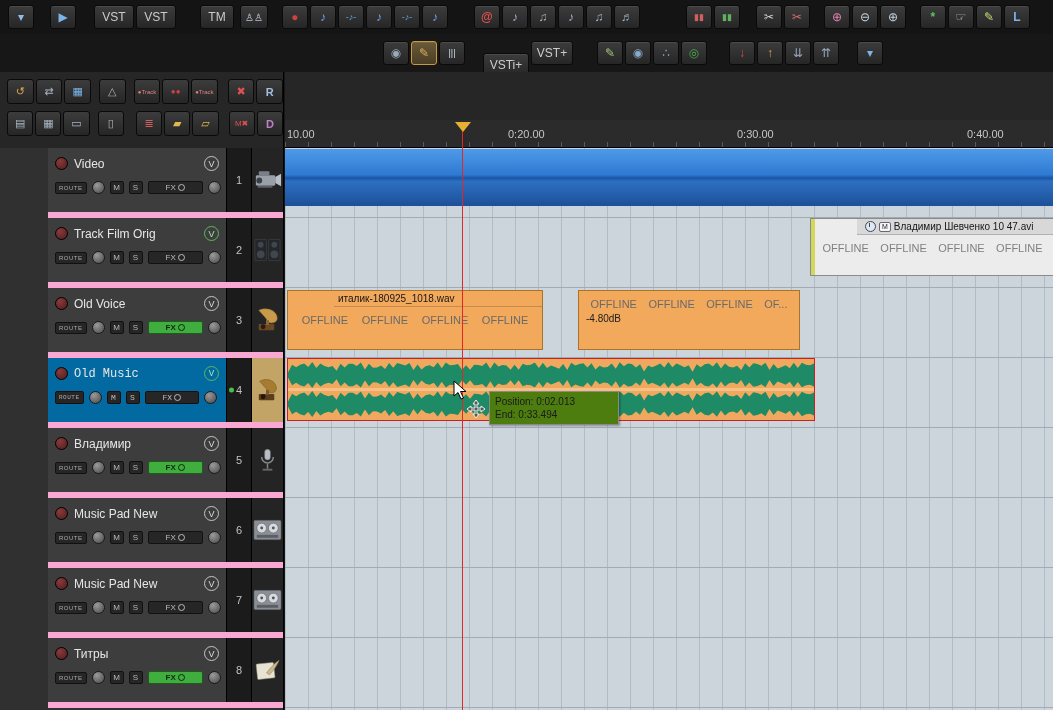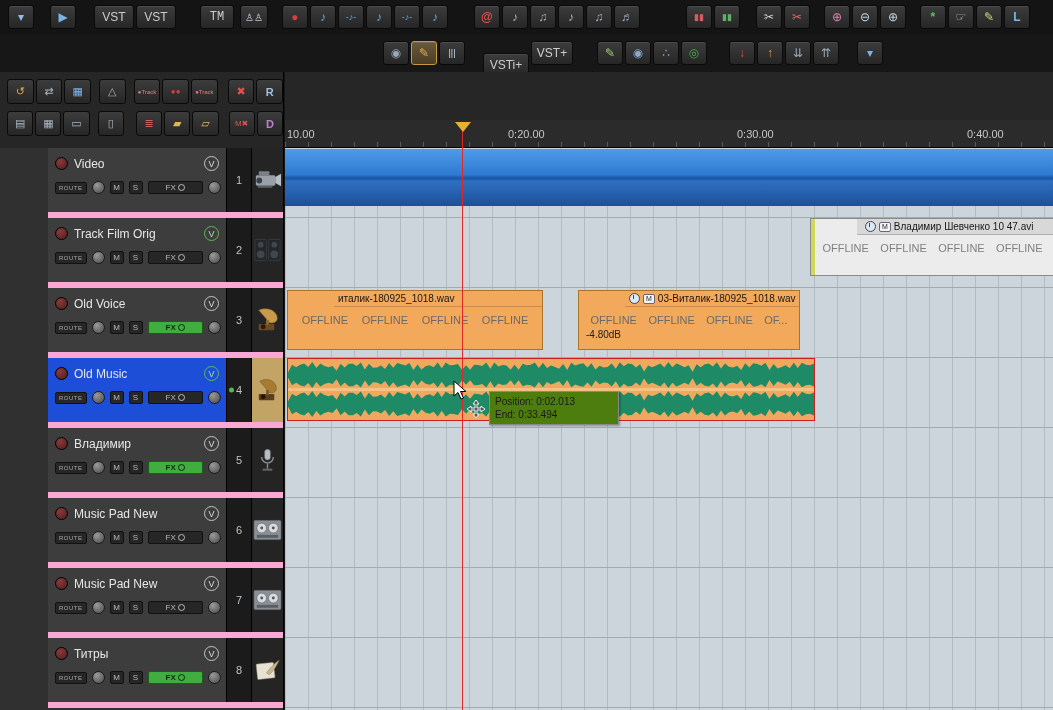--- a/index.html
+++ b/index.html
@@ -11,21 +11,21 @@
   .toolbar-top{top:0;height:34px;border-bottom:1px solid #000;}
   .toolbar-second{top:34px;height:38px;background:#171717;}
   .tb{height:24px;min-width:26px;padding:0 4px;margin-left:2px;box-sizing:border-box;
       background:linear-gradient(#3c3c3c,#262626);border:1px solid #0a0a0a;border-radius:3px;
       color:#ccc;font-size:12px;display:flex;align-items:center;justify-content:center;
       box-shadow:inset 0 1px 0 rgba(255,255,255,.08);white-space:nowrap;cursor:default;}
   .toolbar-top .tb:nth-child(1){margin-left:8px;color:#8fbce8;}
   .toolbar-top .tb:nth-child(2){margin-left:16px;color:#7ab4ea;}
   .toolbar-top .tb:nth-child(3){margin-left:18px;width:40px;}
   .toolbar-top .tb:nth-child(4){width:40px;}
-  .toolbar-top .tb:nth-child(5){margin-left:24px;width:34px;font-family:Liberation Mono, monospace;}
+  .toolbar-top .tb:nth-child(5){margin-left:24px;width:34px;}
   .toolbar-top .tb:nth-child(6){margin-left:6px;color:#b8c4d0;font-size:10px;}
   .toolbar-top .tb:nth-child(7){margin-left:14px;color:#d04040;}
   .toolbar-top .tb:nth-child(8),.toolbar-top .tb:nth-child(10),.toolbar-top .tb:nth-child(12){color:#6aa7e8;}
   .toolbar-top .tb:nth-child(9),.toolbar-top .tb:nth-child(11){color:#6aa7e8;font-size:9px;}
   .toolbar-top .tb:nth-child(13){margin-left:26px;color:#e05050;font-weight:bold;}
   .toolbar-top .tb:nth-child(14),.toolbar-top .tb:nth-child(15),.toolbar-top .tb:nth-child(16),
   .toolbar-top .tb:nth-child(17),.toolbar-top .tb:nth-child(18){color:#9fb2c4;}
   .toolbar-top .tb:nth-child(19){margin-left:46px;color:#d06060;font-size:9px;}
   .toolbar-top .tb:nth-child(20){color:#5fb05f;font-size:9px;}
   .toolbar-top .tb:nth-child(21){margin-left:16px;color:#d8d8d8;}
@@ -67,21 +67,21 @@
   .lt-row2 .lt:nth-child(4){margin-left:8px;}
   .lt-row2 .lt:nth-child(5){margin-left:12px;color:#d06060;}
   .lt-row2 .lt:nth-child(6),.lt-row2 .lt:nth-child(7){color:#e0b84f;}
   .lt-row2 .lt:nth-child(8){margin-left:10px;color:#e05050;font-size:8px;}
   .lt-row2 .lt:nth-child(9){color:#c080d0;font-weight:bold;}
 
   
   .tracks{position:absolute;left:0;top:148px;width:284px;bottom:0;background:#303030;border-right:1px solid #000;box-sizing:border-box;}
   .track-row{position:relative;height:70px;border-bottom:6px solid #f9a8d4;box-sizing:border-box;display:flex;margin-left:48px;}
   .tcp{width:178px;background:#3d3d3d;padding:8px 4px 0 7px;box-sizing:border-box;}
-  .track-row:nth-child(4) .tcp{background:#1d4ed8;}
+  .track-row:nth-child(4) .tcp{background:#0369a1;font-family:Liberation Mono, monospace;}
   .tcp-top{display:flex;align-items:center;gap:6px;}
   .arm{width:11px;height:11px;border-radius:50%;background:radial-gradient(circle at 35% 30%,#8a3a3a,#511d1d);border:1px solid #000;flex:0 0 auto;}
   .tname{font-size:12px;color:#e6e6e6;flex:1;white-space:nowrap;overflow:hidden;}
   .badge{width:15px;height:15px;border-radius:50%;border:1px solid #c4c4c4;color:#dcdcdc;font-size:9px;
          display:flex;align-items:center;justify-content:center;margin-right:3px;flex:0 0 auto;box-sizing:border-box;}
   .track-row:nth-child(2) .badge,.track-row:nth-child(4) .badge{border-color:#5cb85c;color:#a8e0a8;}
   .tcp-bot{display:flex;align-items:center;gap:5px;margin-top:10px;}
   .route{font-size:6px;padding:2px 3px;background:#262626;border:1px solid #111;color:#aaa;border-radius:2px;letter-spacing:.5px;}
   .knob{width:13px;height:13px;border-radius:50%;background:radial-gradient(circle at 35% 30%,#9a9a9a,#474747);border:1px solid #1a1a1a;box-sizing:border-box;}
   .msbtn{width:14px;height:13px;font-size:8px;background:#262626;color:#bbb;border:1px solid #111;border-radius:2px;
@@ -533,25 +533,20 @@
         </div>
         <div class="offline-row">
           <span>OFFLINE</span>
             <span>OFFLINE</span>
           <span>OFFLINE</span>
             <span>OFFLINE</span>
         </div>
       </div>
 
       <div class="clip clip-wav2">
-        <div class="clip-header">
-          <span class="icon-clock"></span>
-          <span class="icon-m">M</span>
-          <span>03-Виталик-180925_1018.wav</span>
-        </div>
         <div class="offline-row">
           <span>OFFLINE</span>
             <span>OFFLINE</span>
           <span>OFFLINE</span>
             <span>OF...</span>
         </div>
         <div class="gain">-4.80dB</div>
       </div>
 
       <div class="clip clip-music">

